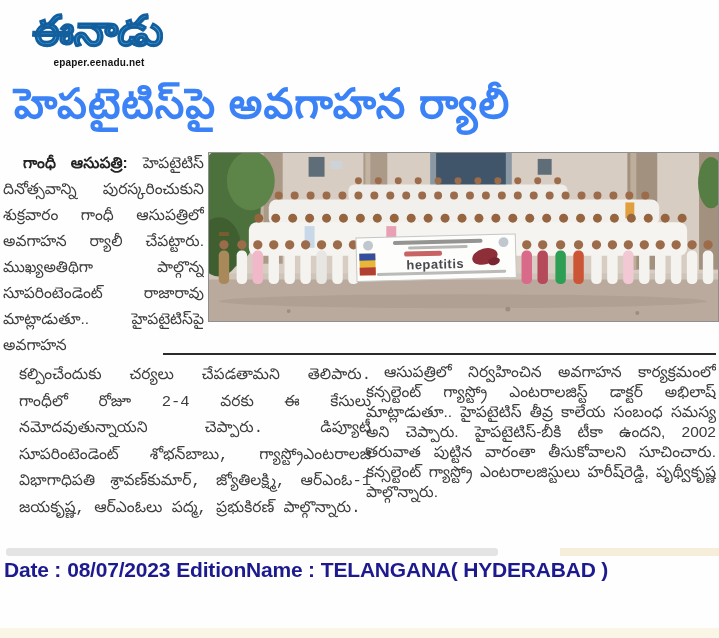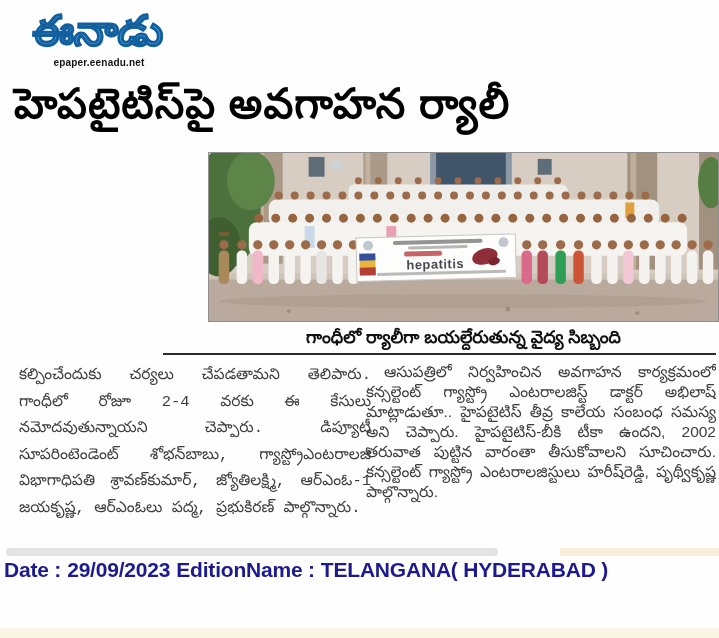--- a/index.html
+++ b/index.html
@@ -19,21 +19,21 @@
     white-space:nowrap;
   }
   .site-url{
     position:absolute;left:18px;top:57px;width:162px;text-align:center;
     font-size:10px;font-weight:bold;color:#141414;letter-spacing:.2px;
   }
 
   
   .headline{
     position:absolute;left:14px;top:80px;width:700px;
-    font-size:42px;font-weight:600;color:#000000;letter-spacing:1px;
+    font-size:42px;font-weight:600;color:#3b82f6;letter-spacing:1px;
     white-space:nowrap;
   }
 
   
   .newstext{
     color:#3c3c3c;font-size:15.5px;line-height:26px;text-align:justify;
     overflow:hidden;
   }
   .newstext p{margin:0;text-indent:20px;}
   .lead{font-weight:bold;color:#242424;}
@@ -71,20 +71,23 @@
 </head>
 <body>
 
 <div class="page">
 
   <div class="logo">ఈనాడు</div>
   <div class="site-url">epaper.eenadu.net</div>
 
   <div class="headline">హెపటైటిస్‌పై అవగాహన ర్యాలీ</div>
 
+  <div class="intro newstext">
+    <p><b class="lead">గాంధీ ఆసుపత్రి:</b> <span>హెపటైటిస్ దినోత్సవాన్ని పురస్కరించుకుని శుక్రవారం గాంధీ ఆసుపత్రిలో అవగాహన ర్యాలీ చేపట్టారు. ముఖ్యఅతిథిగా పాల్గొన్న సూపరింటెండెంట్ రాజారావు మాట్లాడుతూ.. హైపటైటిస్‌పై అవగాహన</span></p>
+  </div>
 
   <div class="photo-frame">
     <svg viewBox="0 0 511 170" preserveAspectRatio="none">
       <defs>
         <symbol id="pp" viewBox="0 0 12 40">
           <circle cx="6" cy="4.5" r="4" fill="#9c6b4a"></circle>
           <rect x="1.5" y="9.5" width="9" height="29" rx="4" fill="currentColor"></rect>
         </symbol>
       </defs>
 
@@ -234,30 +237,29 @@
         <rect x="151" y="100" width="16" height="7" fill="#334f9e"></rect>
         <rect x="151" y="114" width="16" height="8" fill="#b23f35"></rect>
         <ellipse cx="277" cy="106" rx="13" ry="8" fill="#8d2e38" transform="rotate(-14 277 106)"></ellipse>
         <ellipse cx="286" cy="111" rx="6" ry="4" fill="#7a2530" transform="rotate(-14 286 111)"></ellipse>
         <text x="198" y="117" font-size="13" font-weight="bold" fill="#4a4a52" letter-spacing="0.5" font-family="Liberation Sans, DejaVu Sans, sans-serif">hepatitis</text>
         <rect x="168" y="120" width="130" height="3" rx="1.5" fill="#777" opacity="0.5"></rect>
       </g>
     </svg>
   </div>
 
-  <div class="caption">గాంధీలో ర్యాలీగా బయల్దేరుతున్న వైద్య సిబ్బంది</div>
   <div class="rule"></div>
 
   <div class="colL newstext">
     <p style="text-indent:0"><span>కల్పించేందుకు చర్యలు చేపడతామని తెలిపారు. గాంధీలో రోజూ 2-4 వరకు ఈ కేసులు నమోదవుతున్నాయని చెప్పారు. డిప్యూటీ సూపరింటెండెంట్ శోభన్‌బాబు, గ్యాస్ట్రోఎంటరాలజీ విభాగాధిపతి శ్రావణ్‌కుమార్, జ్యోతిలక్ష్మి, ఆర్ఎంఓ-1 జయకృష్ణ, ఆర్ఎంఓలు పద్మ, ప్రభుకిరణ్ పాల్గొన్నారు.</span></p>
   </div>
   <div class="colR newstext">
     <p style="text-indent:18px"><span>ఆసుపత్రిలో నిర్వహించిన అవగాహన కార్యక్రమంలో కన్సల్టెంట్ గ్యాస్ట్రో ఎంటరాలజిస్ట్ డాక్టర్ అభిలాష్ మాట్లాడుతూ.. హైపటైటిస్ తీవ్ర కాలేయ సంబంధ సమస్య అని చెప్పారు. హైపటైటిస్-బీకి టీకా ఉందని, 2002 తరువాత పుట్టిన వారంతా తీసుకోవాలని సూచించారు. కన్సల్టెంట్ గ్యాస్ట్రో ఎంటరాలజిస్టులు హరీష్‌రెడ్డి, పృథ్వీకృష్ణ పాల్గొన్నారు.</span></p>
   </div>
 
   <div class="strip-gray"></div>
   <div class="strip-cream"></div>
   <div class="footer-line f1">
-    <span>Date :</span><span>29/09/2023</span><span>EditionName :</span><span>TELANGANA( HYDERABAD )</span>
+    <span>Date :</span><span>08/07/2023</span><span>EditionName :</span><span>TELANGANA( HYDERABAD )</span>
   </div>
   <div class="bottom-band"></div>
 
 </div>
 
 </body></html>

